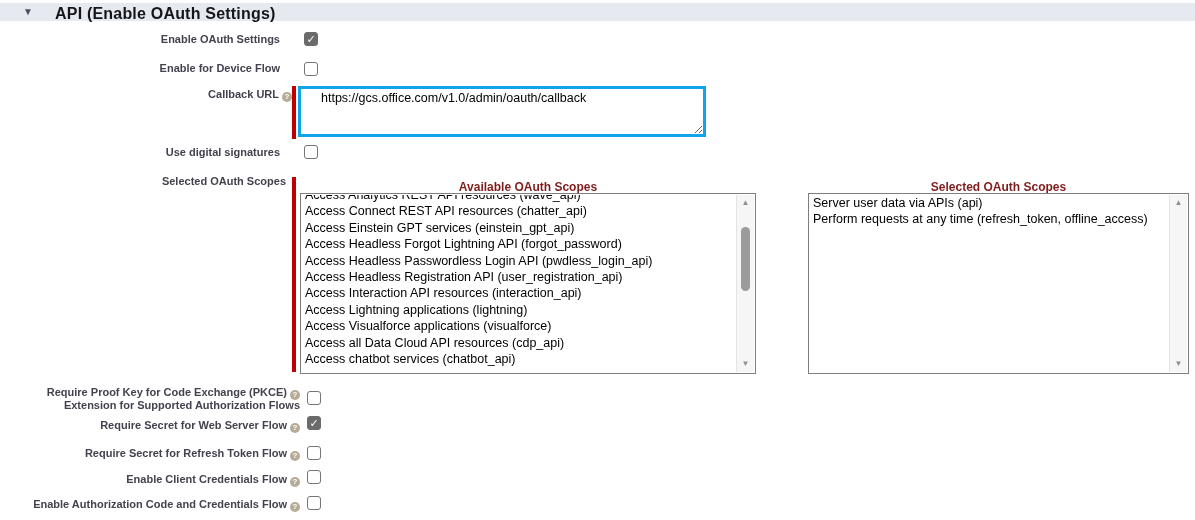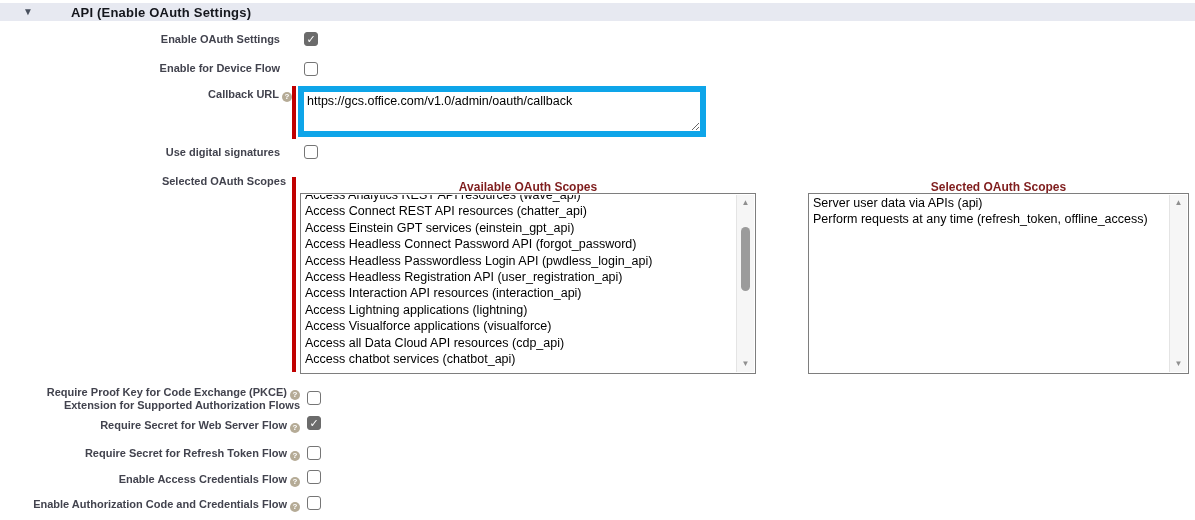--- a/index.html
+++ b/index.html
@@ -3,21 +3,21 @@
 <meta charset="utf-8">
 <style>
   html,body{margin:0;padding:0;background:#fff;}
   .page{position:relative;width:1195px;height:520px;background:#fff;overflow:hidden;
         font-family:"Liberation Sans","DejaVu Sans",sans-serif;}
 
   
   .section-header{position:absolute;left:0;top:3px;width:100%;height:18px;
         background:var(--header-bg,#e7e9f1);}
   .tri{position:absolute;left:23px;top:3px;font-size:10px;color:#49505e;cursor:pointer;line-height:12px;}
-  .section-title{position:absolute;left:71px;top:2px;font-size:13px;font-weight:bold;color:#14161c;letter-spacing:.2px;}
+  .section-title{position:absolute;left:55px;top:2px;font-size:16px;font-weight:bold;color:#14161c;letter-spacing:.2px;}
 
   
   .lbl{position:absolute;left:0;text-align:right;font-size:11px;font-weight:bold;
        color:#42434e;line-height:12px;white-space:nowrap;}
   .lbl .l2{white-space:nowrap;}
 
   
   .help{display:inline-block;width:10px;height:10px;margin-left:3px;border-radius:50%;
         background:var(--help-bg,#b5ab96);color:#fff;font-size:8px;font-weight:bold;
         line-height:10px;text-align:center;vertical-align:-1px;cursor:pointer;}
@@ -28,21 +28,21 @@
   .cb .check{display:none;}
   .cb.checked{border-color:var(--check-bg,#6b6b6b);background:var(--check-bg,#6b6b6b);}
   .cb.checked .check{display:block;color:#fff;font-size:11px;font-weight:bold;
       line-height:12px;text-align:center;}
 
   
   .reqbar{position:absolute;width:4px;background:var(--required,#c00000);}
 
   
   .callback{position:absolute;left:298px;top:86px;width:408px;height:51px;box-sizing:border-box;
-      border:6px solid #0ea5e9;padding:2px 3px;font-family:"Liberation Sans","DejaVu Sans",sans-serif;
+      border:3px solid #0ea5e9;padding:2px 20px;font-family:"Liberation Sans","DejaVu Sans",sans-serif;
       font-size:12.5px;color:#000;resize:both;overflow:auto;border-radius:0;background:#fff;}
 
   
   .list-header{position:absolute;text-align:center;font-size:12px;font-weight:bold;color:#7f1d1d;}
   .listbox{position:absolute;box-sizing:border-box;border:1px solid #7e7e7e;background:#fff;}
   .list-items{position:absolute;left:1px;top:1px;right:18px;bottom:1px;overflow:hidden;padding-left:3px;}
   .list-items.scrolled .list-item:first-child{margin-top:-8px;}
   .list-item{height:16.4px;font-size:12.5px;color:#000;white-space:nowrap;line-height:16.4px;cursor:default;}
 
   .sb{position:absolute;top:1px;bottom:1px;right:1px;width:17px;background:#f6f6f6;border-left:1px solid #e4e4e4;}
@@ -86,21 +86,21 @@
 
   <div class="lbl" style="top:175px;width:286px">Selected OAuth Scopes</div>
   <div class="reqbar" style="left:292px;top:177px;height:195px"></div>
 
   <div class="list-header" style="left:300px;top:180px;width:456px">Available OAuth Scopes</div>
   <div class="listbox" style="left:300px;top:193px;width:456px;height:181px">
     <div class="list-items scrolled">
         <div class="list-item">Access Analytics REST API resources (wave_api)</div>
         <div class="list-item">Access Connect REST API resources (chatter_api)</div>
         <div class="list-item">Access Einstein GPT services (einstein_gpt_api)</div>
-        <div class="list-item">Access Headless Connect Password API (forgot_password)</div>
+        <div class="list-item">Access Headless Forgot Lightning API (forgot_password)</div>
         <div class="list-item">Access Headless Passwordless Login API (pwdless_login_api)</div>
         <div class="list-item">Access Headless Registration API (user_registration_api)</div>
         <div class="list-item">Access Interaction API resources (interaction_api)</div>
         <div class="list-item">Access Lightning applications (lightning)</div>
         <div class="list-item">Access Visualforce applications (visualforce)</div>
         <div class="list-item">Access all Data Cloud API resources (cdp_api)</div>
         <div class="list-item">Access chatbot services (chatbot_api)</div>
       </div>
     <div class="sb">
       <span class="sb-up">▲</span>
@@ -129,19 +129,19 @@
   <span class="cb" style="left:307px;top:391px"></span>
 
   <div class="lbl" style="top:419px;width:300px"><span>Require Secret for Web Server Flow</span><span class="help">?</span></div>
   <span class="cb checked" style="left:307px;top:416px">
       <span class="check">✓</span>
     </span>
 
   <div class="lbl" style="top:447px;width:300px"><span>Require Secret for Refresh Token Flow</span><span class="help">?</span></div>
   <span class="cb" style="left:307px;top:446px"></span>
 
-  <div class="lbl" style="top:473px;width:300px"><span>Enable Access Credentials Flow</span><span class="help">?</span></div>
+  <div class="lbl" style="top:473px;width:300px"><span>Enable Client Credentials Flow</span><span class="help">?</span></div>
   <span class="cb" style="left:307px;top:470px"></span>
 
   <div class="lbl" style="top:498px;width:300px"><span>Enable Authorization Code and Credentials Flow</span><span class="help">?</span></div>
   <span class="cb" style="left:307px;top:496px"></span>
 
 </div>
 
 </body></html>

